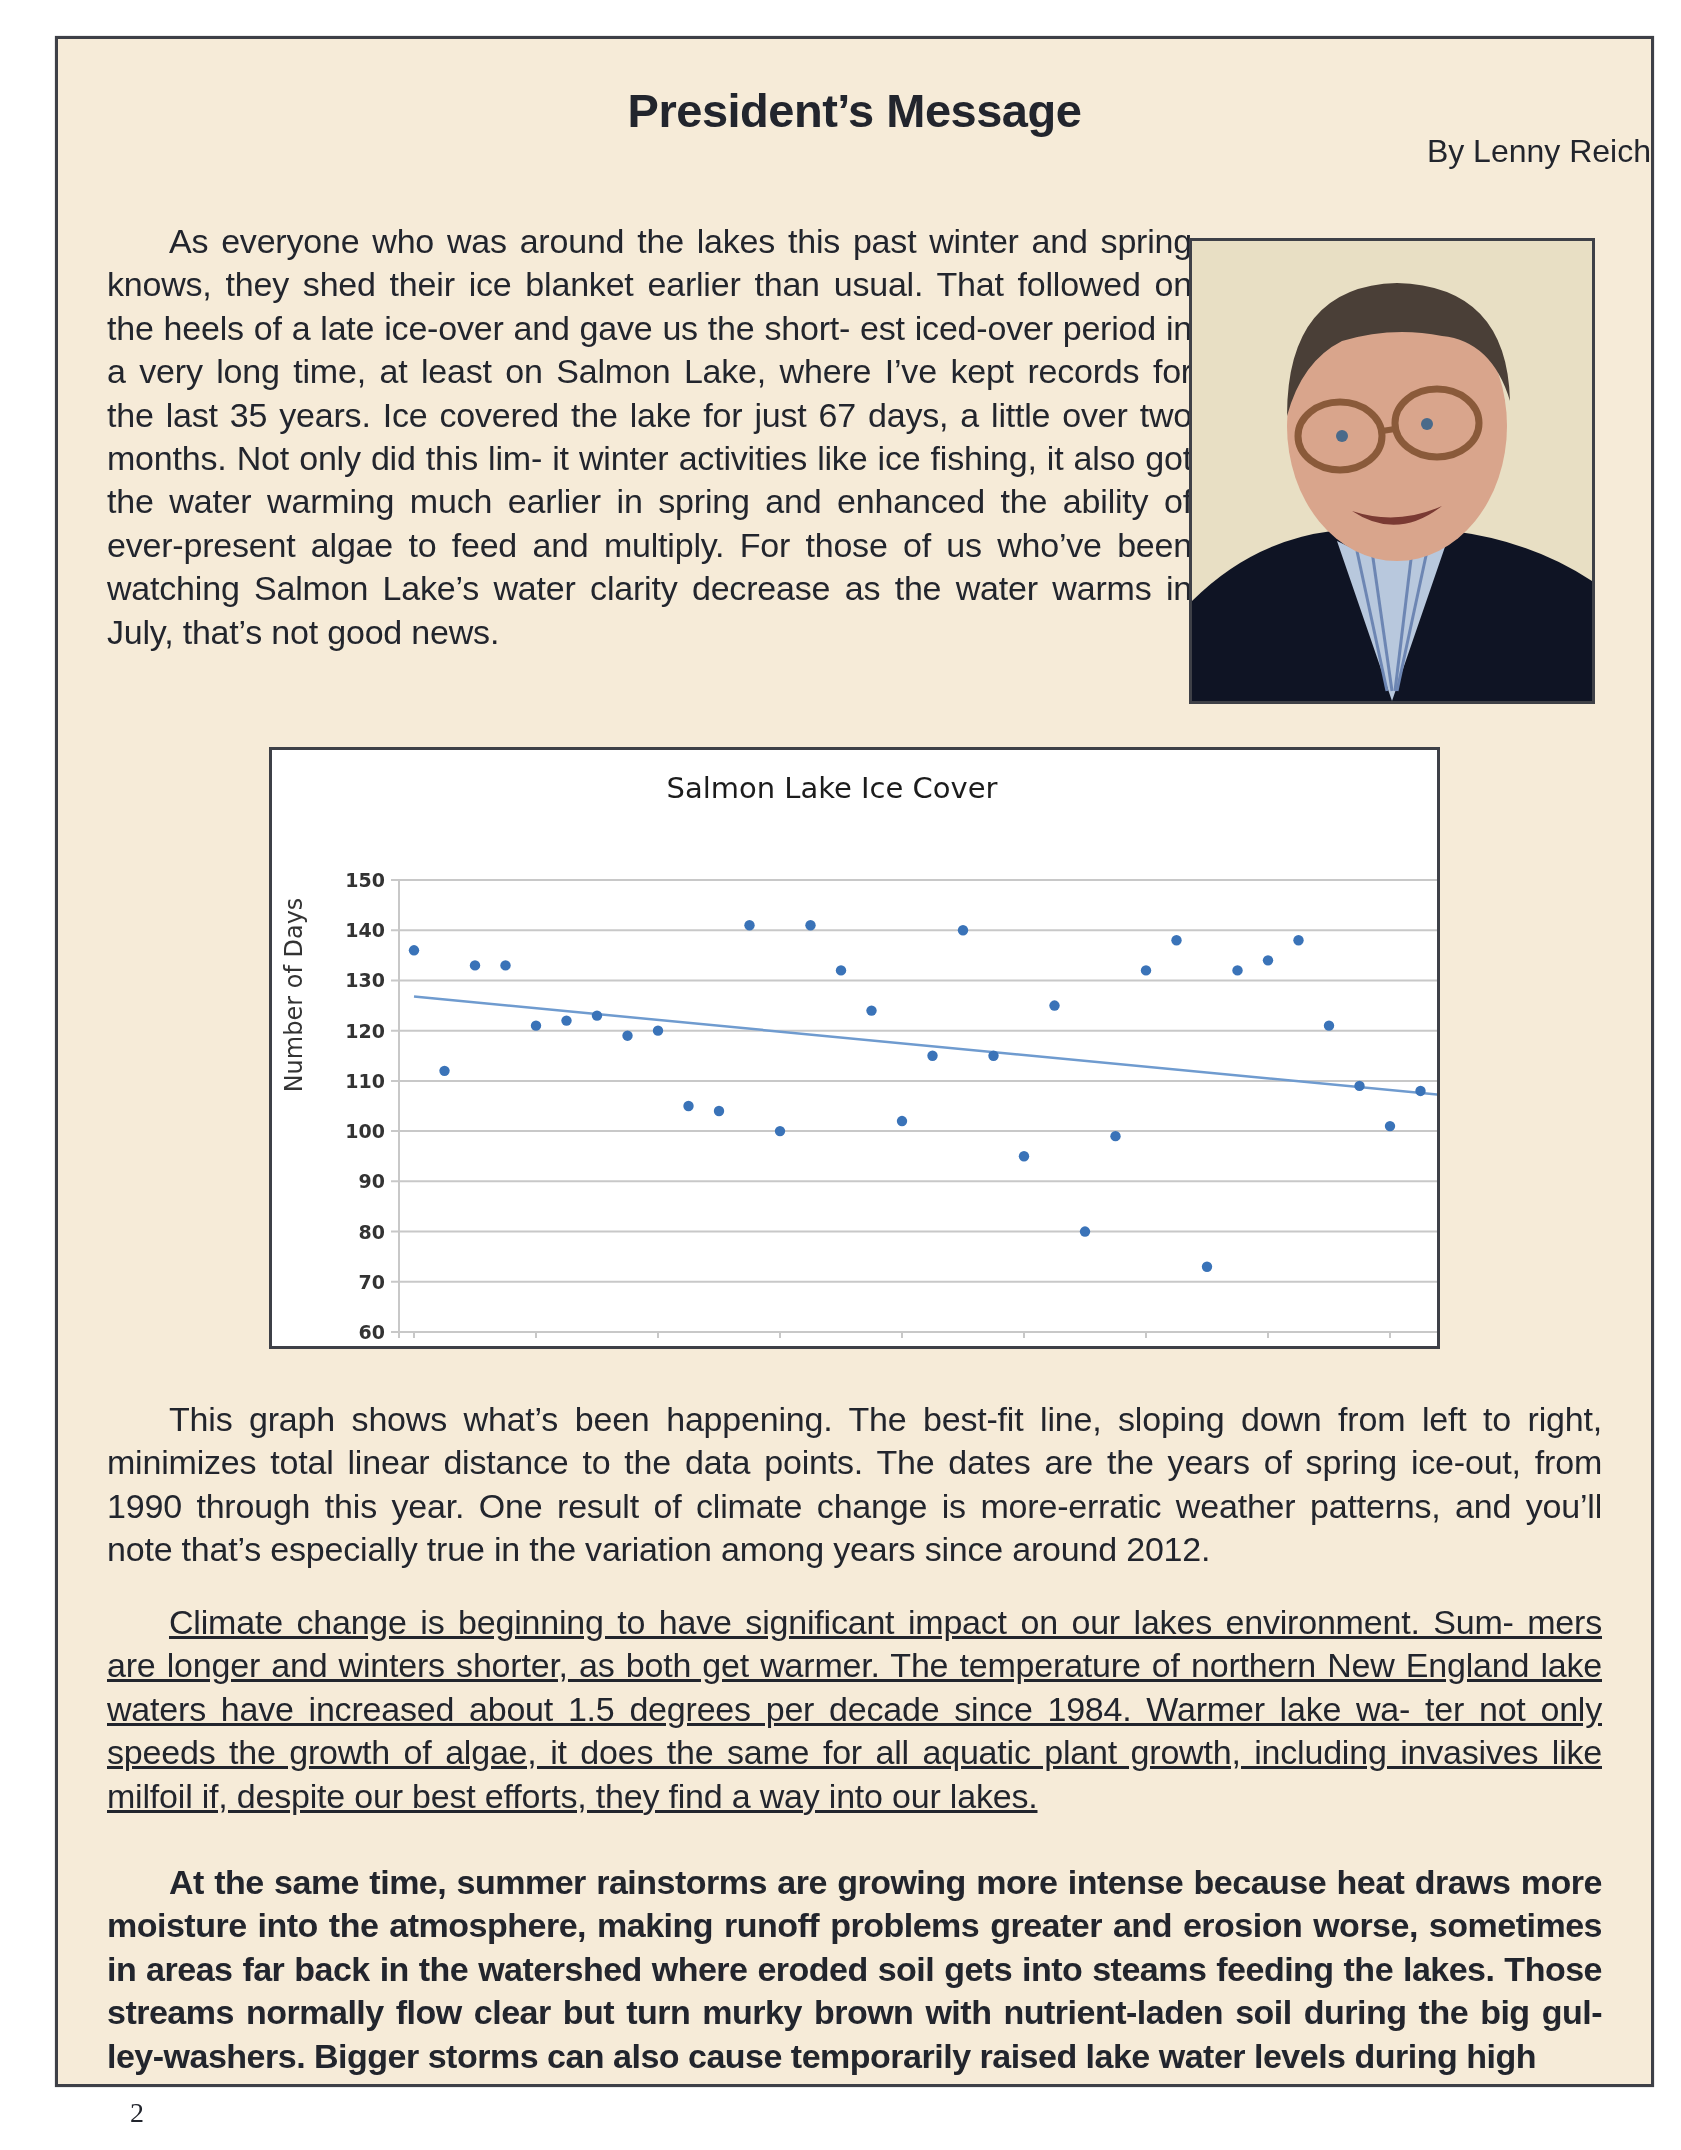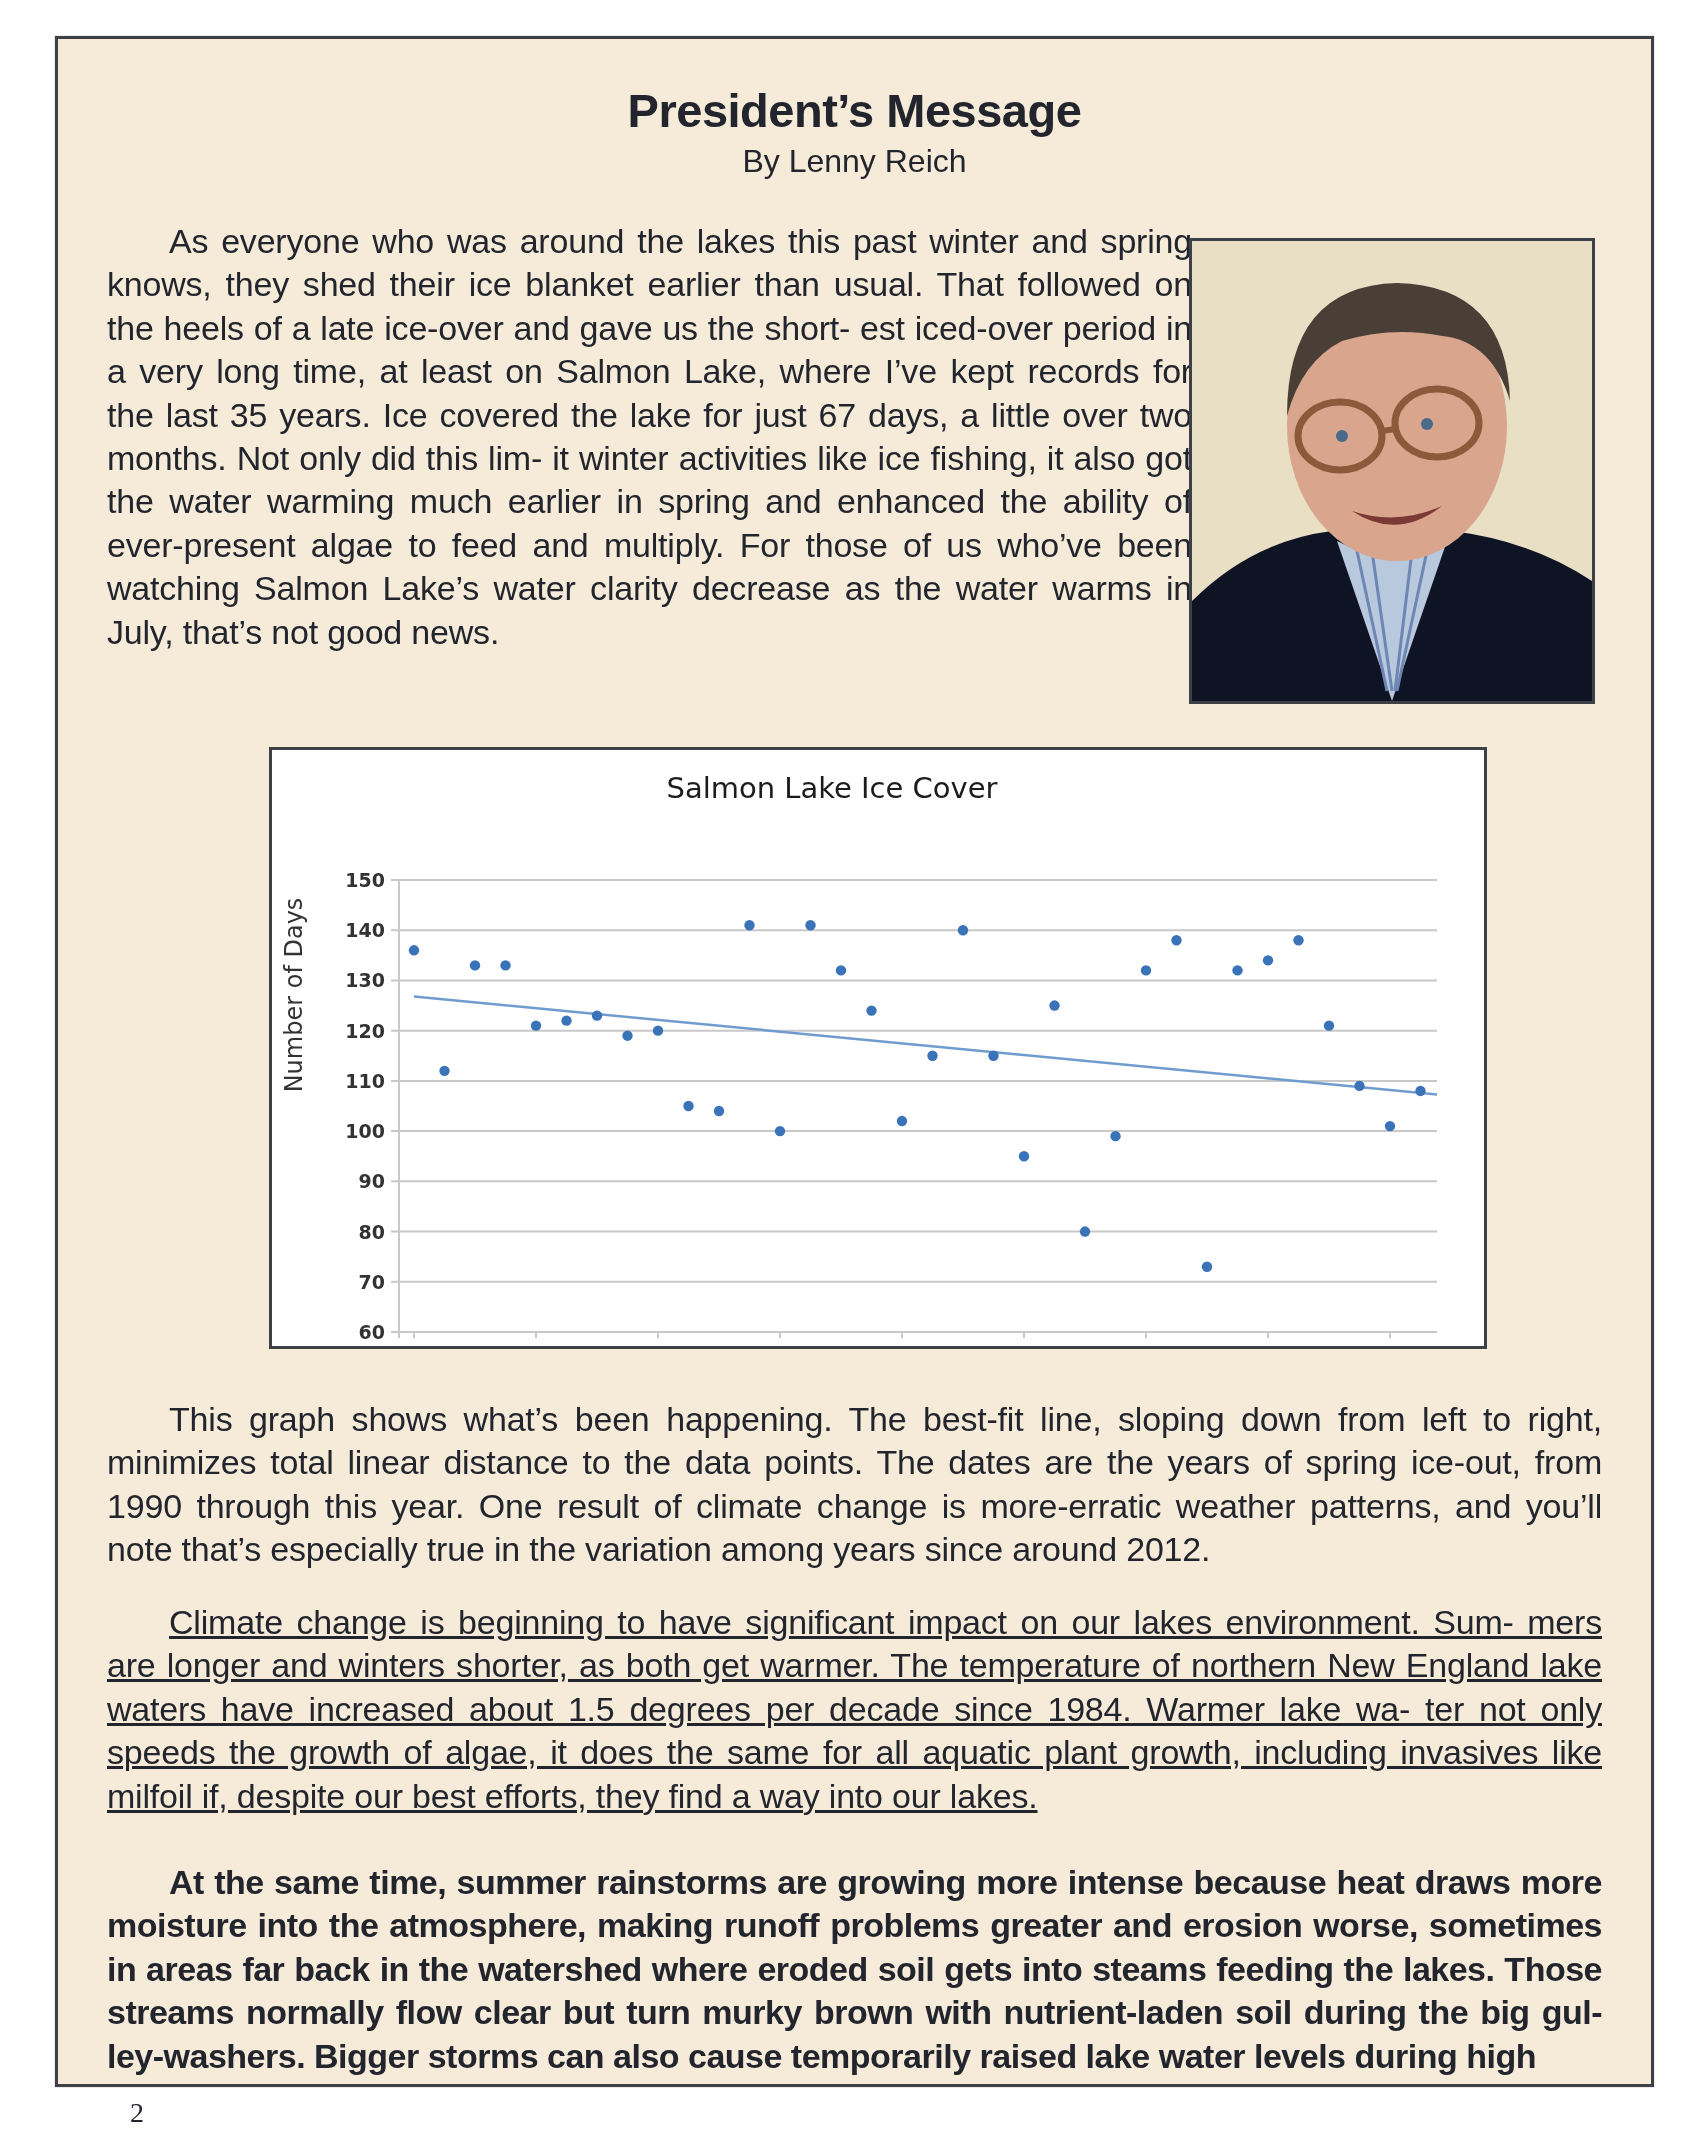--- a/index.html
+++ b/index.html
@@ -2,33 +2,33 @@
 <html><head>
 <meta charset="utf-8">
 <style>
   html, body { margin: 0; padding: 0; background: #ffffff; }
   body { width: 1681px; height: 2150px; position: relative; overflow: hidden;
          font-family: "Liberation Sans", "DejaVu Sans", sans-serif; color: #22252d; }
   .page-box { position: absolute; left: 39px; top: 36px; width: 1593px; height: 2045px;
               background: #f6ebd8; border: 3px solid #3e4047; box-shadow: 0 0 1px #888; margin-left: 16px; }
   .title { position: absolute; left: 0; right: 0; top: 44px; text-align: center;
            font-size: 47px; font-weight: bold; letter-spacing: -0.5px; color: #22252d; }
-  .byline { position: absolute; left: 0; right: 0; top: 104px; text-align: center;
+  .byline { position: absolute; left: 0; right: 0; top: 94px; text-align: right;
             font-size: 32px; color: #22252d; }
   .para { position: absolute; font-size: 34px; line-height: 43.4px; text-align: justify;
           margin: 0; color: #22252d; letter-spacing: -0.2px; }
   .para .indent { display: inline-block; width: 62px; }
   #p1 { left: 49px; top: 181px; width: 1085px; }
   #p2 { left: 49px; top: 1359px; width: 1495px; }
   #p3 { left: 49px; top: 1562px; width: 1495px; text-decoration: underline; }
   #p4 { left: 49px; top: 1822px; width: 1495px; letter-spacing: -0.5px; font-weight: bold; }
   .photo { position: absolute; left: 1131px; top: 199px; width: 400px; height: 460px;
            border: 3px solid #3e4047; overflow: hidden; background: #e6dcc2; }
   .chart-box { position: absolute; left: 211px; top: 708px; width: 1165px; height: 596px;
-               background: #ffffff; border: 3px solid #3e4047; padding-left: 47px; }
+               background: #ffffff; border: 3px solid #3e4047; }
   .chart-box svg { position: absolute; left: 0; top: 0; }
   .page-number { position: absolute; left: 130px; top: 2097px; font-size: 28px;
                  font-family: "Liberation Serif", serif; color: #22252d; }
 </style>
 </head>
 <body>
 
 <div class="page-box">
   <div class="title">President’s Message</div>
   <div class="byline">By Lenny Reich</div>

